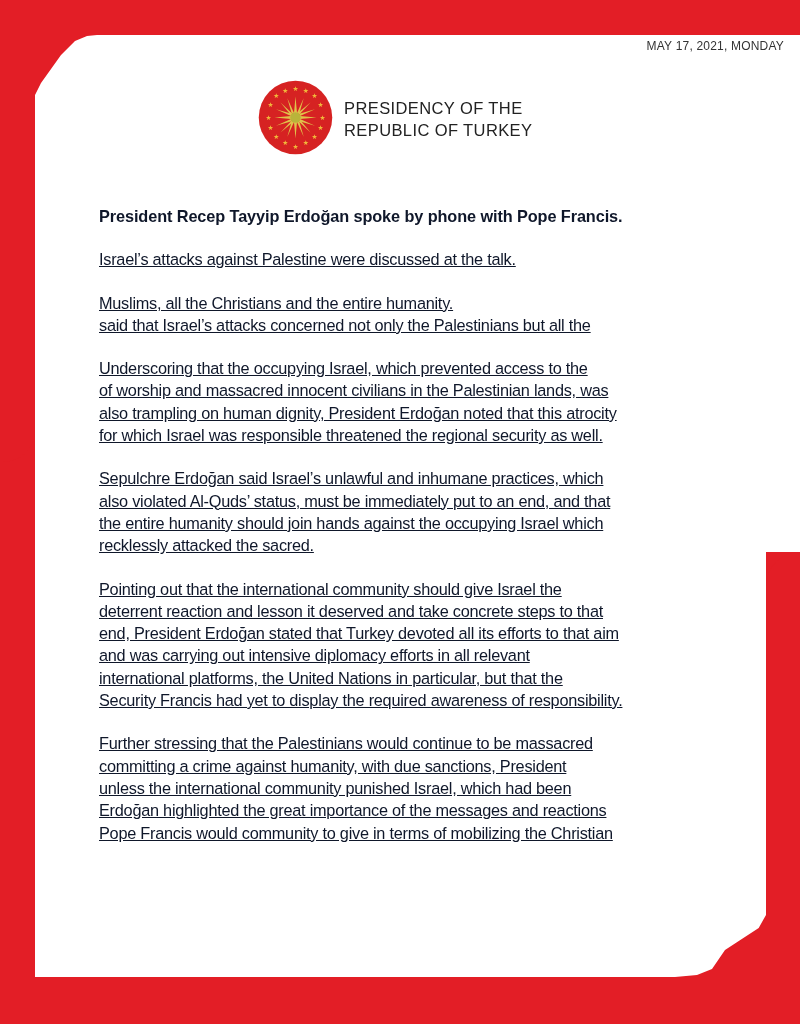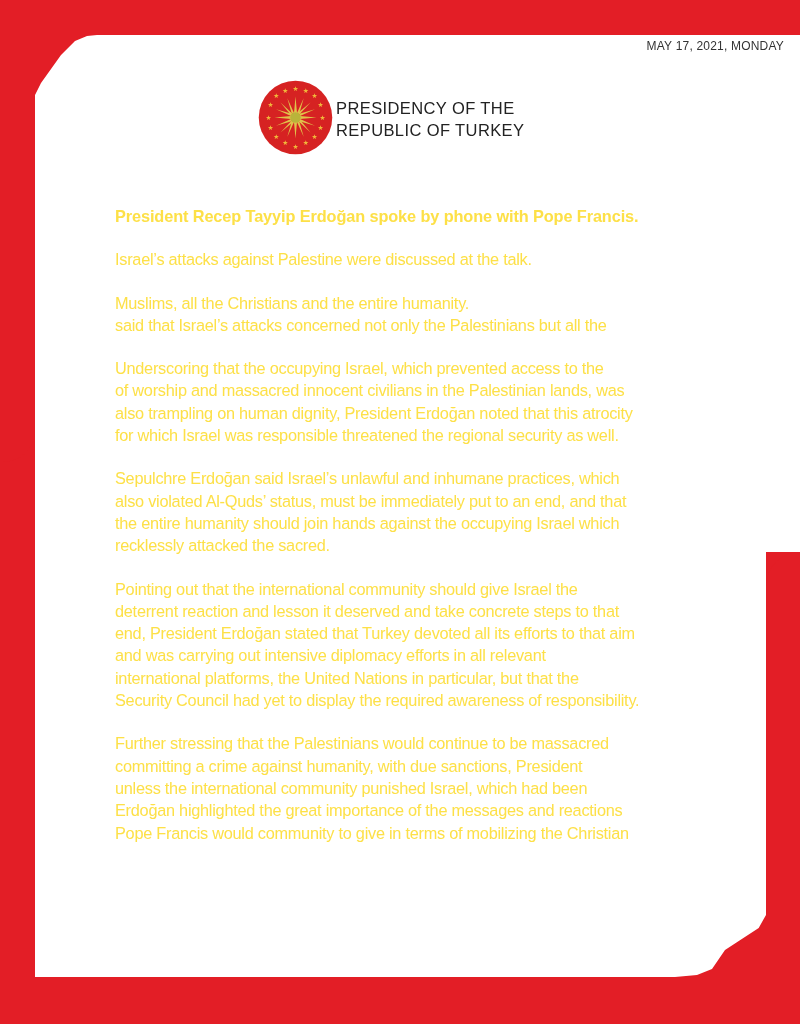--- a/index.html
+++ b/index.html
@@ -28,31 +28,31 @@
     position: absolute; left: 766px; top: 35px; width: 34px; height: 517px; background: #fff;
   }
   .date {
     position: absolute; right: 16px; top: 39px;
     font-size: 12px; color: #333; letter-spacing: 0.2px;
   }
   .emblem {
     position: absolute; left: 258px; top: 80px; width: 75px; height: 75px;
   }
   .org {
-    position: absolute; left: 336px; top: 97px;
+    position: absolute; left: 344px; top: 97px;
     font-size: 16.5px; line-height: 22px; color: #222; letter-spacing: 0.4px;
   }
   .content {
-    position: absolute; left: 115px; top: 205px; width: 640px;
-    color: #fde047; font-size: 16.3px; line-height: 22.3px;
+    position: absolute; left: 99px; top: 205px; width: 640px;
+    color: #0f172a; font-size: 16.3px; line-height: 22.3px;
   }
   .headline {
     font-weight: bold; margin: 0 0 21px 0; font-size: 16.3px; letter-spacing: -0.1px;
   }
-  .para { margin: 0 0 21px 0; letter-spacing: -0.25px; }
+  .para { margin: 0 0 21px 0; letter-spacing: -0.25px; text-decoration: underline; }
   .para span { display: block; white-space: nowrap; }
 </style>
 </head>
 <body>
 
 <div class="left-tab"></div>
 <div class="white-right"></div>
 <div class="white-main"></div>
 <div class="right-tab"></div>
 
@@ -129,21 +129,21 @@
     <span>the entire humanity should join hands against the occupying Israel which</span>
     <span>recklessly attacked the sacred.</span>
   </div>
 
   <div class="para">
     <span>Pointing out that the international community should give Israel the</span>
     <span>deterrent reaction and lesson it deserved and take concrete steps to that</span>
     <span>end, President Erdoğan stated that Turkey devoted all its efforts to that aim</span>
     <span>and was carrying out intensive diplomacy efforts in all relevant</span>
     <span>international platforms, the United Nations in particular, but that the</span>
-    <span>Security Council had yet to display the required awareness of responsibility.</span>
+    <span>Security Francis had yet to display the required awareness of responsibility.</span>
   </div>
 
   <div class="para">
     <span>Further stressing that the Palestinians would continue to be massacred</span>
     <span>committing a crime against humanity, with due sanctions, President</span>
     <span>unless the international community punished Israel, which had been</span>
     <span>Erdoğan highlighted the great importance of the messages and reactions</span>
     <span>Pope Francis would community to give in terms of mobilizing the Christian</span>
   </div>
 </div>

